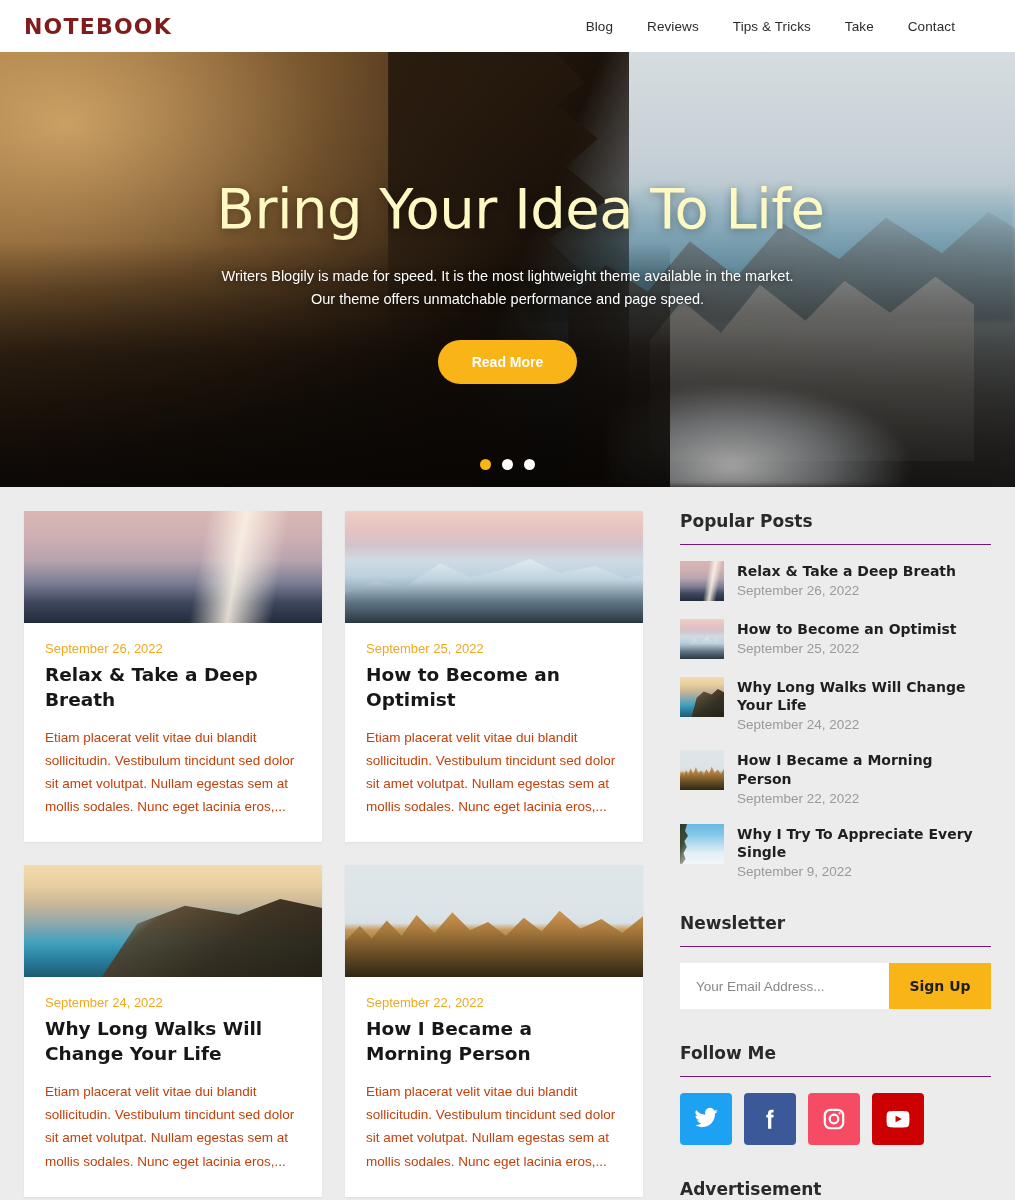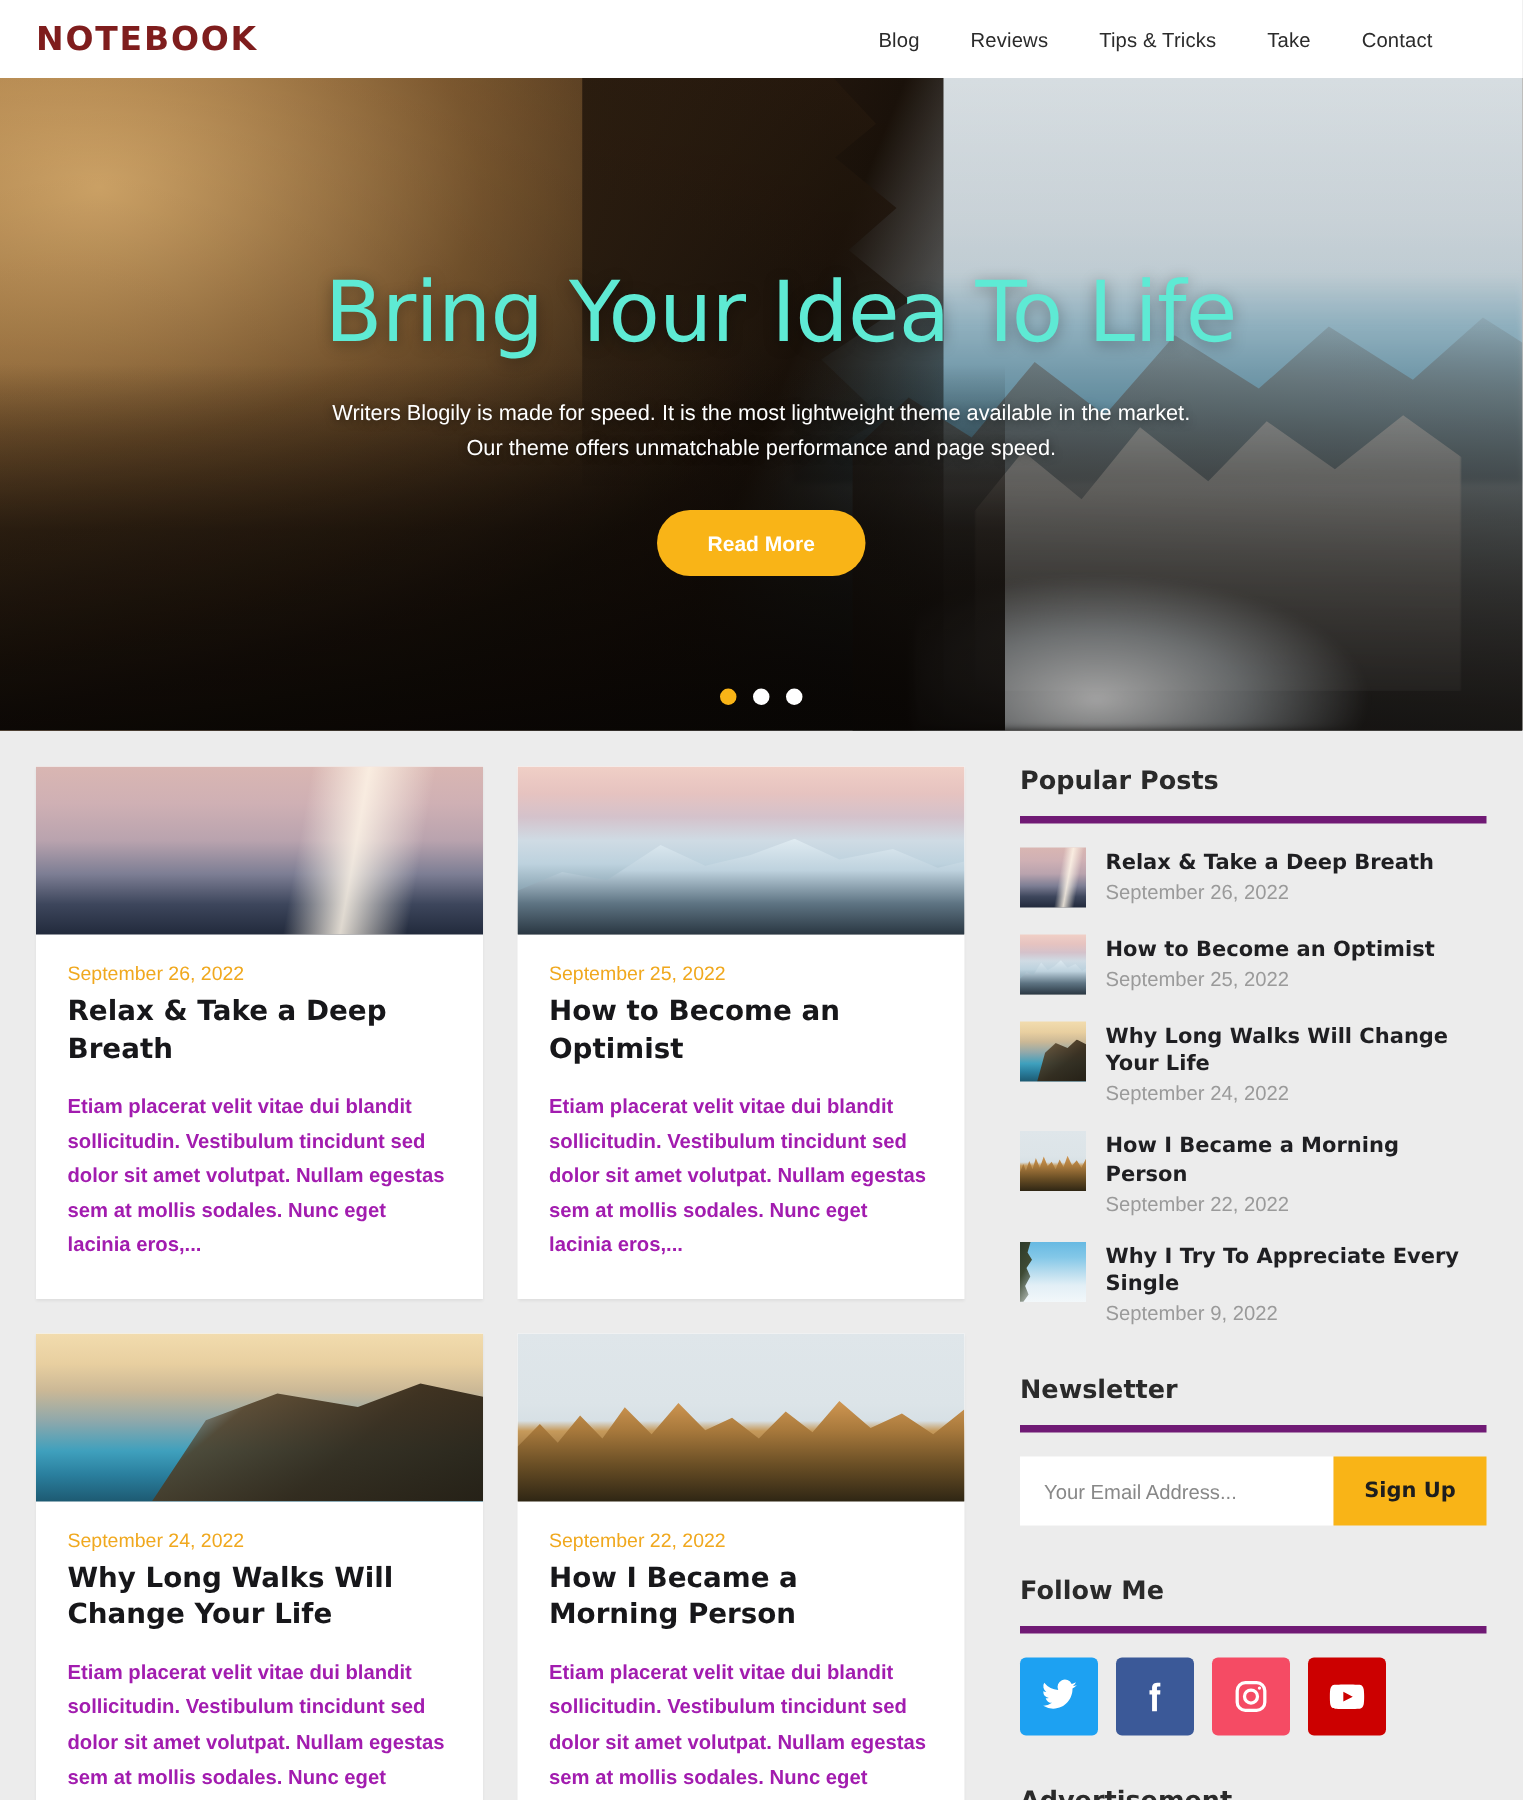--- a/index.html
+++ b/index.html
@@ -100,21 +100,21 @@
   }
   .hero-content {
     position: relative; z-index: 5;
     text-align: center;
     padding-top: 128px;
   }
   .hero-title {
     font-family: "DejaVu Sans", sans-serif;
     font-size: 56px;
     font-weight: 400;
-    color: #5eead4;
+    color: #fef9c3;
     letter-spacing: -.5px;
     line-height: 1.05;
     text-shadow: 0 2px 10px rgba(0,0,0,.35);
     margin-left: 26px;
   }
   .hero-sub {
     margin-top: 26px;
     font-size: 14.5px;
     color: #ffffff;
     line-height: 1.62;
@@ -178,23 +178,22 @@
   .post-title {
     font-family: "DejaVu Sans", sans-serif;
     font-size: 18.5px;
     font-weight: 700;
     color: #17171a;
     line-height: 1.34;
     margin-bottom: 13px;
   }
   .post-excerpt {
     font-size: 13.5px;
-    color: #a21caf;
+    color: #c2410c;
     line-height: 1.72;
-    font-weight: bold;
   }
 
   
   .img-surf {
     background:
       linear-gradient(100deg, rgba(255,255,255,.0) 58%, rgba(255,246,232,.85) 70%, rgba(255,255,255,.0) 84%),
       linear-gradient(to bottom, #d9b6b2 0%, #cfb0b4 22%, #b9a3ae 44%, #7d7e94 64%, #3d465c 82%, #222a3c 100%);
   }
   .img-mountain {
     background:
@@ -240,21 +239,21 @@
   }
 
   
   .widget { margin-bottom: 34px; }
   .widget-title {
     font-family: "DejaVu Sans", sans-serif;
     font-size: 17px;
     font-weight: 700;
     color: #2a2a2a;
     padding-bottom: 13px;
-    border-bottom: 5px solid #701a75;
+    border-bottom: 1px solid #701a75;
     margin-bottom: 16px;
   }
   .pp-item {
     display: flex;
     gap: 13px;
     align-items: flex-start;
     margin-bottom: 18px;
     cursor: pointer;
   }
   .pp-thumb { width: 44px; height: 40px; flex: 0 0 44px; }

